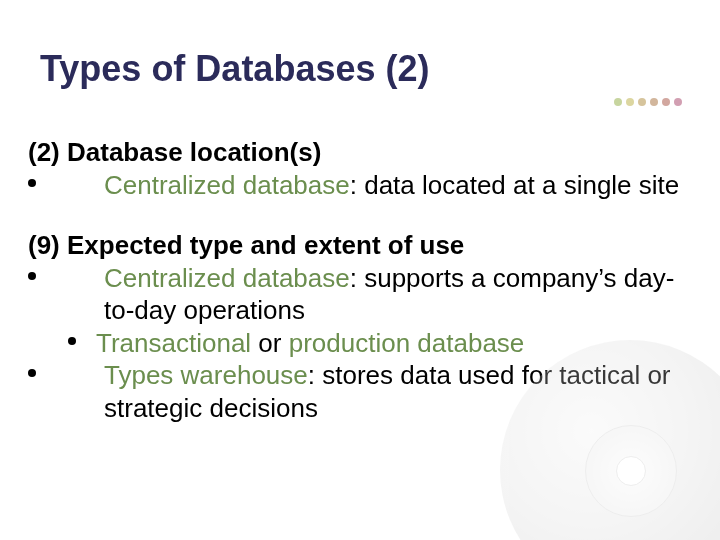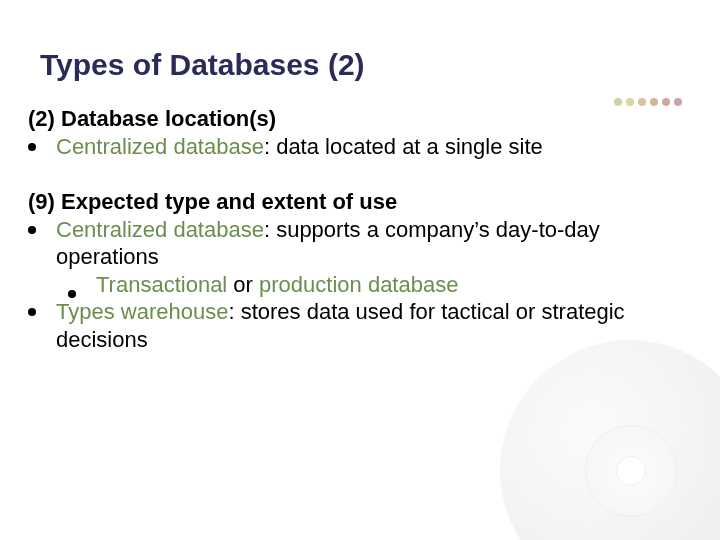--- a/index.html
+++ b/index.html
@@ -15,56 +15,56 @@
   .slide {
     width: 720px;
     height: 540px;
     position: relative;
     box-sizing: border-box;
   }
   .title {
     position: absolute;
     left: 40px;
     top: 48px;
-    font-size: 30px;
+    font-size: 36px;
     font-weight: bold;
     color: #2b2b5a;
   }
   .dots {
     position: absolute;
     right: 38px;
     top: 98px;
     display: flex;
     gap: 4px;
   }
   .dots span {
     width: 8px;
     height: 8px;
     border-radius: 50%;
     display: inline-block;
   }
   .body {
     position: absolute;
     left: 28px;
-    top: 105px;
+    top: 136px;
     width: 660px;
-    font-size: 22px;
+    font-size: 26px;
     color: #000;
     line-height: 1.25;
   }
   .section-head {
     font-weight: bold;
     margin-top: 0;
   }
   .bullet-row {
     display: flex;
     align-items: flex-start;
   }
-  .bullet-indent-1 { padding-left: 0; }
-  .bullet-indent-2 { padding-left: 40px; align-items: flex-end; }
+  .bullet-indent-1 { padding-left: 0; gap: 48px; }
+  .bullet-indent-2 { padding-left: 40px; }
   .dot {
     flex: 0 0 auto;
     width: 8px;
     height: 8px;
     border-radius: 50%;
     background: #000;
     margin-top: 10px;
     margin-right: 20px;
   }
   .bullet-text { flex: 1; }

